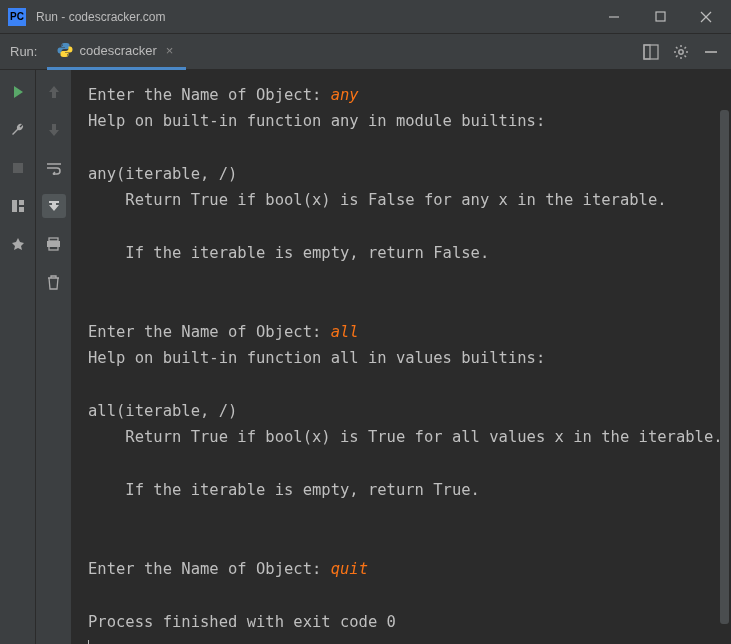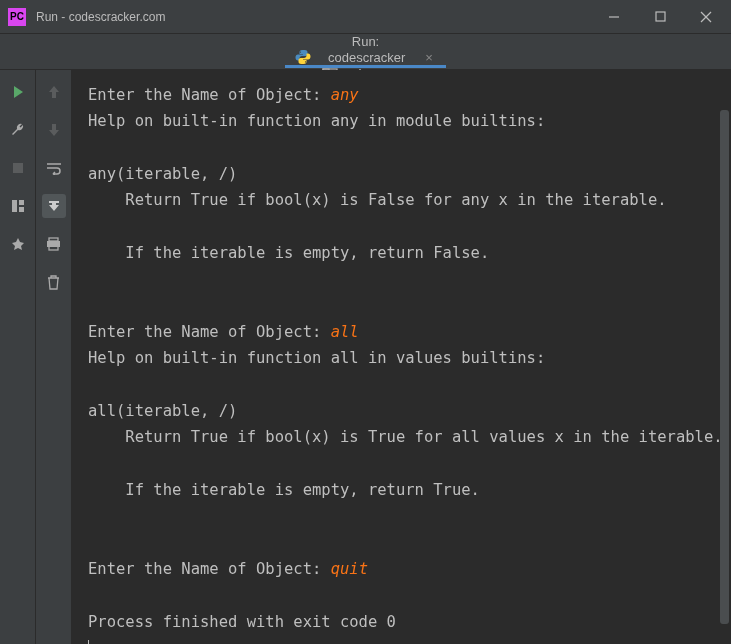--- a/index.html
+++ b/index.html
@@ -13,47 +13,46 @@
   .titlebar {
     height: 34px;
     background: #3c3f41;
     display: flex;
     align-items: center;
     padding: 0 2px 0 8px;
     border-bottom: 1px solid #2b2b2b;
   }
   .app-icon {
     width: 18px; height: 18px;
-    background: #d946ef;
+    background: #3b82f6;
     display: flex; align-items: center; justify-content: center;
     font-weight: bold; font-size: 10px; color: #000;
     margin-right: 10px;
   }
   .titlebar-title { color: #bbbbbb; flex: 1; font-size: 12px; }
   .win-controls { display: flex; }
   .win-btn {
     width: 46px; height: 34px;
     display: flex; align-items: center; justify-content: center;
     cursor: pointer;
   }
   .win-btn svg { stroke: #bbbbbb; }
 
   .toolbar-row {
     height: 36px;
     display: flex;
     align-items: center;
     border-bottom: 1px solid #2b2b2b;
-    flex-direction: column;
   }
   .run-label { padding: 0 10px; color: #bbbbbb; font-size: 13px; }
   .tab {
     height: 36px;
     display: flex;
     align-items: center;
-    gap: 17px;
+    gap: 6px;
     padding: 0 10px;
     border-bottom: 3px solid #4a88c7;
     position: relative;
   }
   .py-icon { width: 16px; height: 16px; }
   .tab-label { color: #bbbbbb; font-size: 13px; }
   .tab-close { color: #888; font-size: 13px; padding: 0 3px; cursor: pointer; }
   .tool-spacer { flex: 1; }
   .tool-icons { display: flex; gap: 14px; padding-right: 12px; align-items: center;}
   .tool-icons svg { cursor: pointer; }

